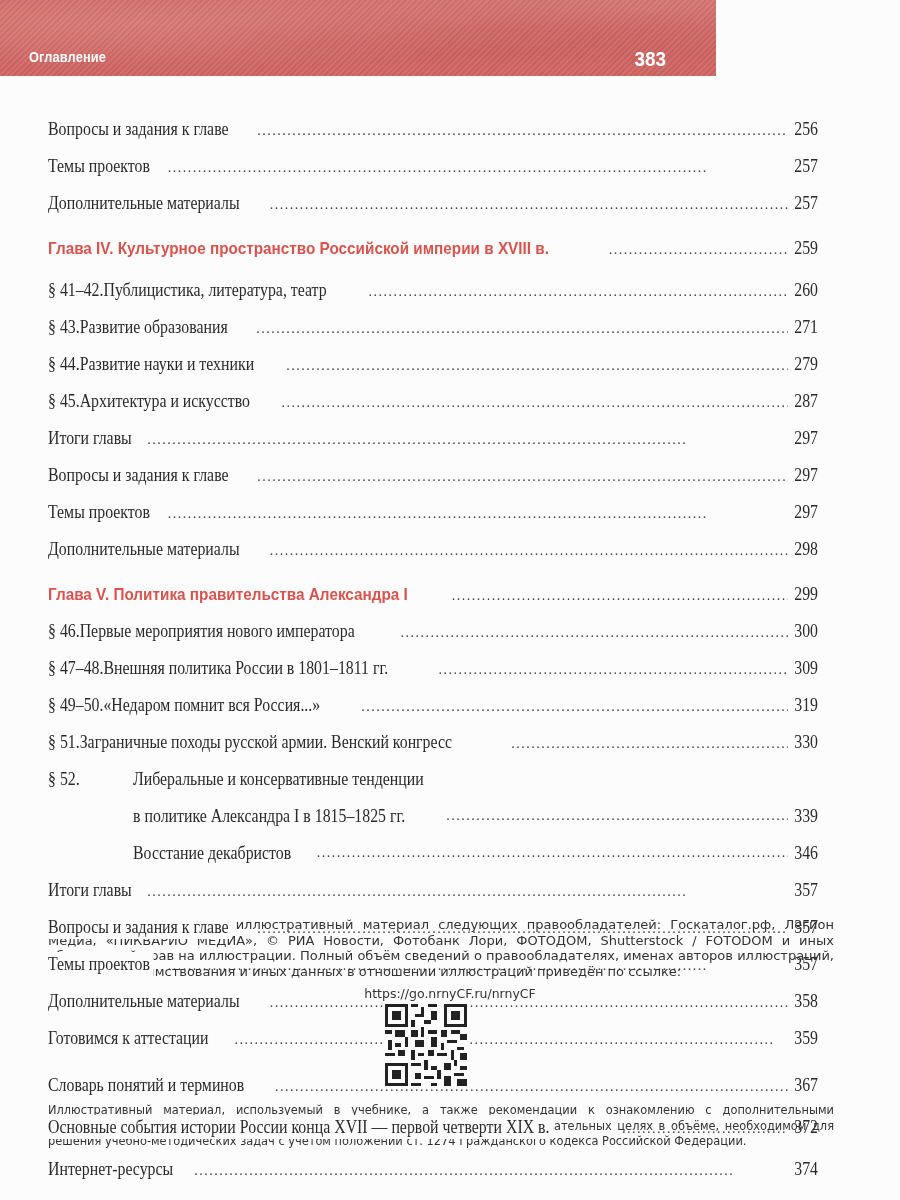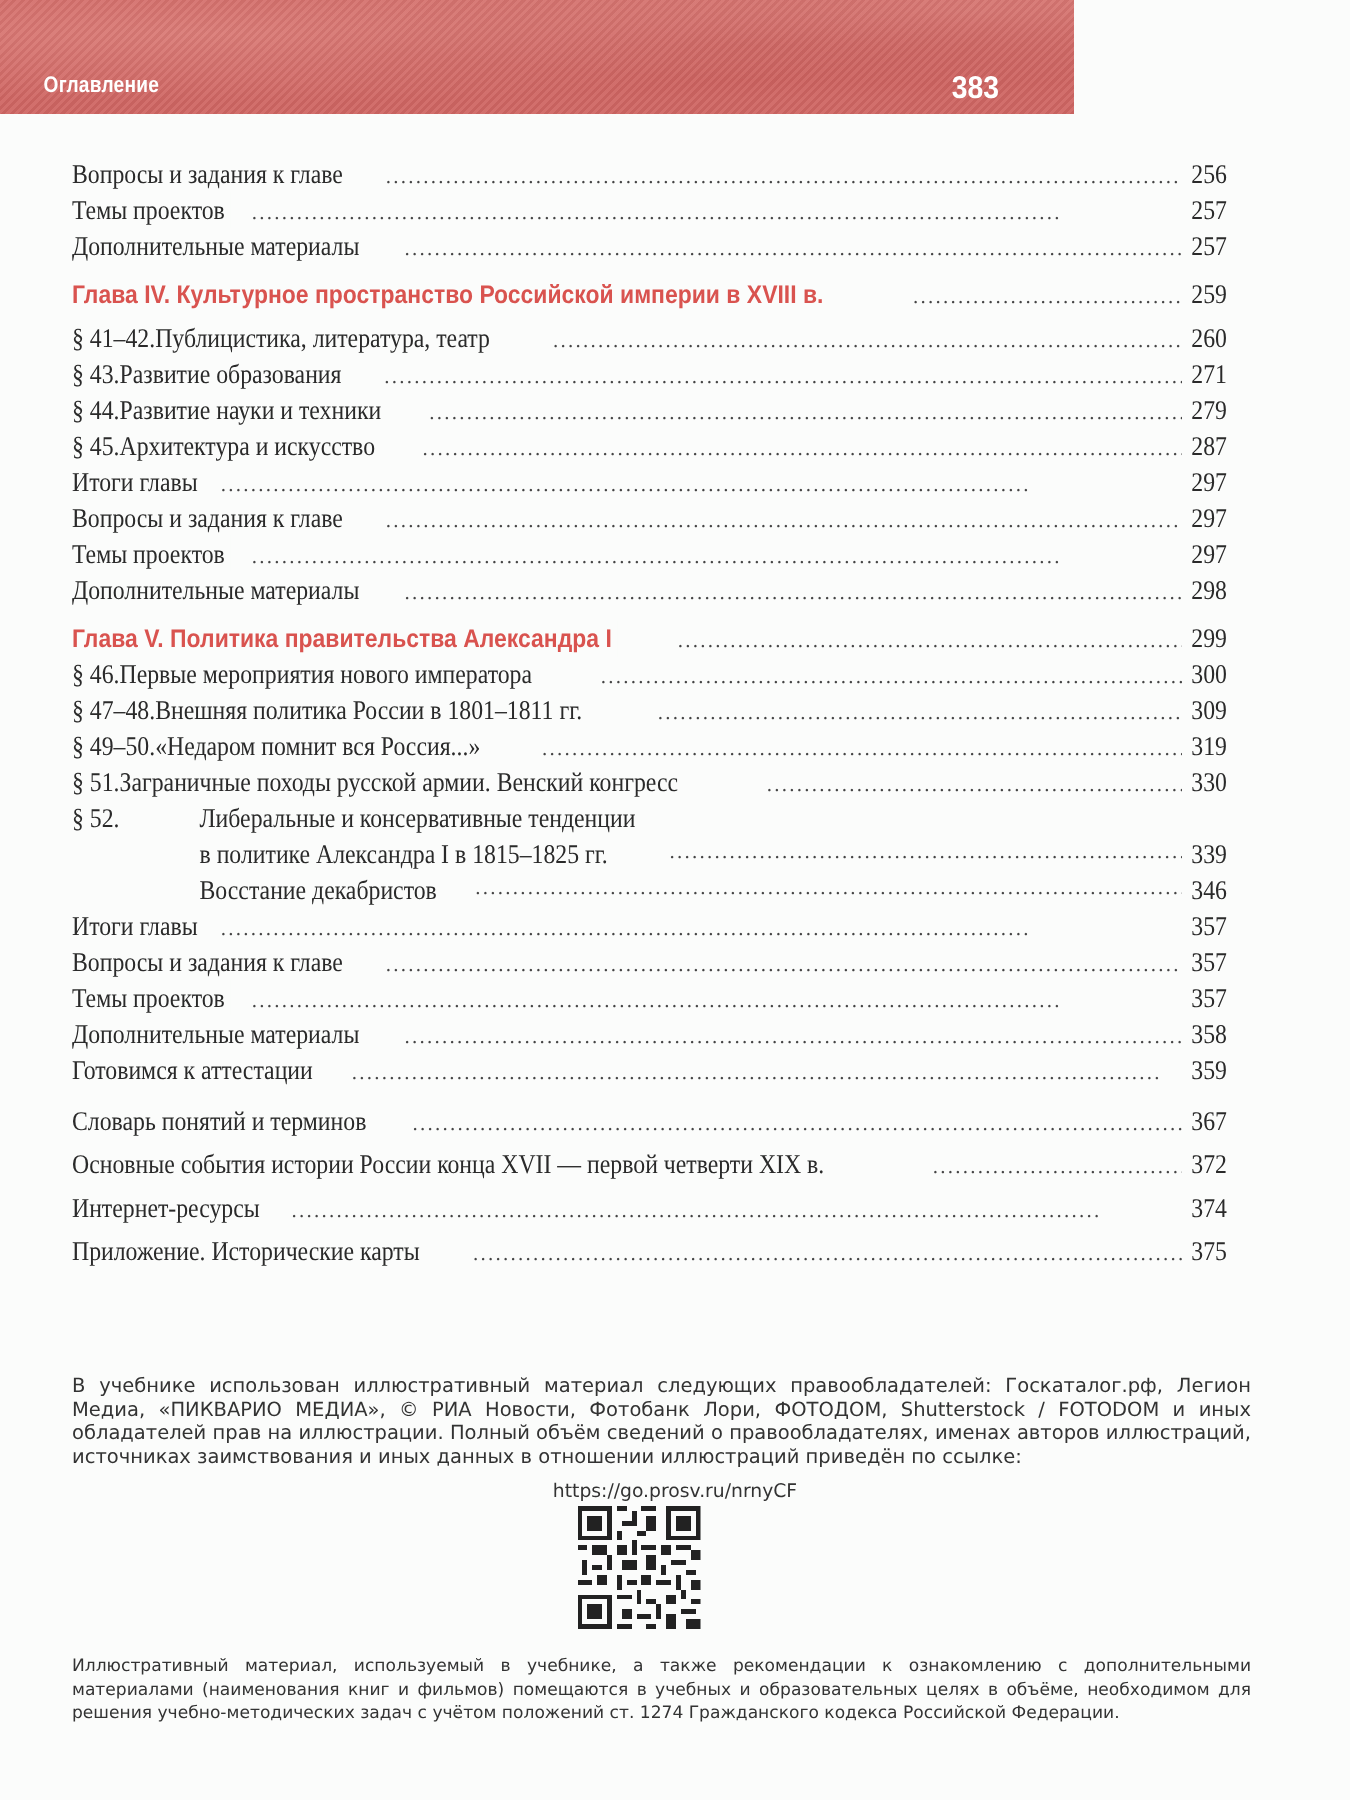--- a/index.html
+++ b/index.html
@@ -27,21 +27,21 @@
   }
   .header-page {
     position: absolute; right: 50px; top: 47px;
     font-family: "Liberation Sans", sans-serif; font-weight: bold;
     font-size: 21px; color: #fff;
     transform: scaleX(0.9); transform-origin: right;
   }
   .toc { position: absolute; left: 48px; top: 104px; width: 770px; }
   .row {
     position: relative; display: flex; align-items: baseline;
-    font-size: 18px; line-height: 24px; height: 24px;
+    font-size: 18px; line-height: 24px; height: 24px; margin-top: 13px;
   }
   .row .t {
     transform: scaleX(0.88); transform-origin: left; white-space: nowrap;
     background: #fbfcfb; padding-right: 4px; position: relative; z-index: 1;
   }
   .row .lead {
     flex: 1; overflow: hidden; white-space: nowrap; color: #444;
     letter-spacing: 3px; font-size: 14px;
   }
   .row .lead::before { content: ". . . . . . . . . . . . . . . . . . . . . . . . . . . . . . . . . . . . . . . . . . . . . . . . . . . . . . . . . . . . . . . . . . . . . . . . . . . . . . . . . . . . . . . . . . . . . . . . . . . . . . . . . . . ."; letter-spacing: -1px; }
@@ -246,21 +246,21 @@
     </div>
   <div class="gap-s"></div>
   <div class="row">
       <span class="t">Приложение. Исторические карты</span>
       <span class="lead"></span>
       <span class="p">375</span>
     </div>
 </div>
 
 <div class="notes">В учебнике использован иллюстративный материал следующих правообладателей: Госкаталог.рф, Легион Медиа, «ПИКВАРИО МЕДИА», © РИА Новости, Фотобанк Лори, ФОТОДОМ, Shutterstock / FOTODOM и иных обладателей прав на иллюстрации. Полный объём сведений о правообладателях, именах авторов иллюстраций, источниках заимствования и иных данных в отношении иллюстраций приведён по ссылке:</div>
-<div class="url">https://go.prosv.ru/nrnyCF</div>
+<div class="url">https://go.nrnyCF.ru/nrnyCF</div>
 
 <svg class="qr" viewBox="0 0 25 25" shape-rendering="crispEdges">
   <rect width="25" height="25" fill="#fbfcfb"></rect>
   <g fill="#222">
     <rect x="0" y="0" width="7" height="7"></rect>
       <rect x="1" y="1" width="5" height="5" fill="#fbfcfb"></rect>
       <rect x="2" y="2" width="3" height="3"></rect>
     <rect x="18" y="0" width="7" height="7"></rect>
       <rect x="19" y="1" width="5" height="5" fill="#fbfcfb"></rect>
       <rect x="20" y="2" width="3" height="3"></rect>

